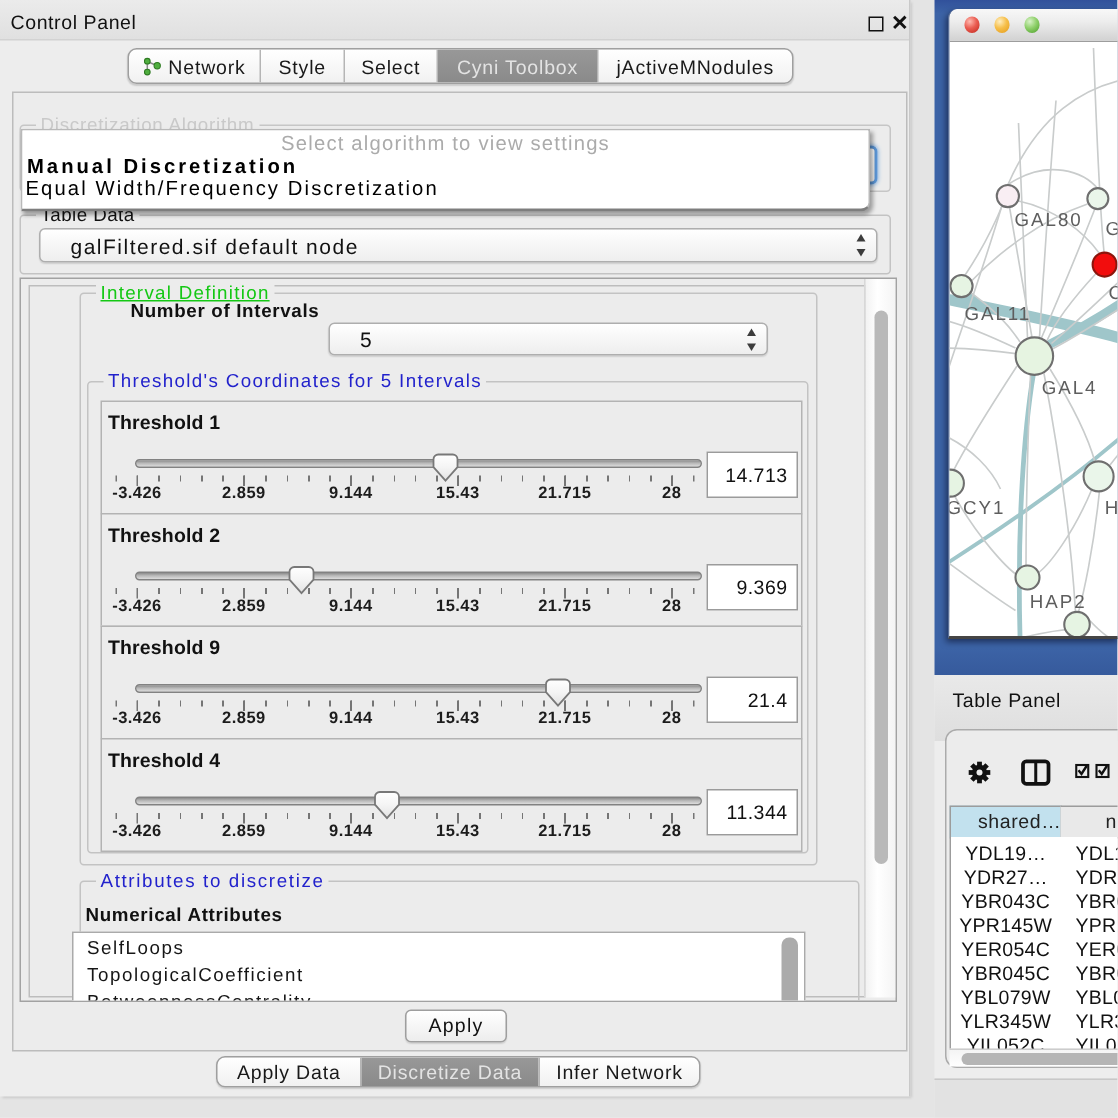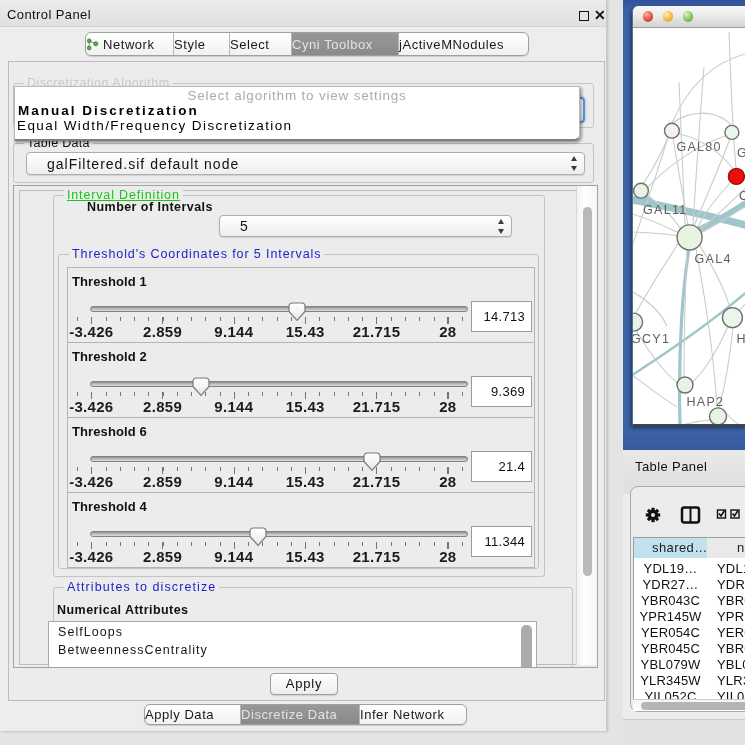--- a/index.html
+++ b/index.html
@@ -7,21 +7,21 @@
   font-family:"Liberation Sans",sans-serif;-webkit-font-smoothing:antialiased;}
 .abs{position:absolute;}
 
 #lwin{left:0;top:0;width:606px;height:731px;background:#ededed;box-shadow:1px 1px 2px rgba(0,0,0,.16);border-right:1px solid #c9c9c9;}
 #ltitle{left:0;top:0;width:606px;height:26px;background:linear-gradient(#ebebeb,#e0e0e0);border-bottom:1px solid #d2d2d2;}
 #ltitle span{position:absolute;left:7px;top:7px;font-size:13px;letter-spacing:.4px;color:#111;}
 #btn-float{left:579px;top:11px;width:8px;height:8px;border:1.6px solid #111;}
 #btn-close{left:594px;top:7px;font-size:14px;font-weight:bold;color:#111;}
 
 .tabgrp{display:flex;border:1px solid #9f9f9f;border-radius:6px;overflow:hidden;background:linear-gradient(#ffffff,#f1f1f1);box-shadow:0 1px 1px rgba(0,0,0,.15);}
-.tab{display:flex;align-items:center;font-size:13px;letter-spacing:.55px;color:#191919;border-right:1px solid #b5b5b5;}
+.tab{display:flex;align-items:center;justify-content:center;font-size:13px;letter-spacing:.55px;color:#191919;border-right:1px solid #b5b5b5;}
 .tab:last-child{border-right:none;}
 .tab.sel{background:linear-gradient(#989898,#8a8a8a);color:#e3e3e3;}
 #toptabs{left:85px;top:32px;height:22px;}
 #bottabs{left:144px;top:704px;height:19px;}
 
 #cpanel{left:8px;top:61px;width:595px;height:638px;background:#ececec;border:1px solid #bcbcbc;}
 
 .grp{position:absolute;border:1px solid #c3c3c3;border-radius:3px;}
 .grptitle{position:absolute;top:-8px;left:10px;background:#ececec;padding:0 3px;font-size:12.5px;letter-spacing:.3px;}
 
@@ -38,21 +38,21 @@
 #vtrack{left:562px;top:0;width:20px;height:479px;background:linear-gradient(90deg,#f2f2f2,#ffffff 40%,#f4f4f4);border-left:1px solid #d8d8d8;}
 #vthumb{left:569px;top:21px;width:9px;height:369px;background:#b9b9b9;border-radius:4.5px;}
 #innerpanel{left:5px;top:4px;width:556px;height:473px;border:1px solid #bdbdbd;background:#ececec;}
 
 .tbox{position:absolute;left:53px;width:466px;height:74px;border:1px solid #b3b3b3;background:#ececec;}
 .tbox .tl{position:absolute;left:4px;top:6px;font-size:13px;font-weight:bold;letter-spacing:.1px;color:#111;}
 .track{position:absolute;left:22px;top:38px;width:376px;height:4px;border:1px solid #828282;border-radius:3px;background:linear-gradient(#8d8d8d,#b9b9b9 45%,#dcdcdc);}
 .thumb{position:absolute;top:34px;}
 .ticks-min{position:absolute;left:9px;top:49px;width:386px;height:4px;background:repeating-linear-gradient(90deg,#757575 0,#757575 1px,transparent 1px,transparent 14.26px);}
 .ticks-maj{position:absolute;left:23px;top:49px;width:358px;height:7px;background:repeating-linear-gradient(90deg,#757575 0,#757575 1px,transparent 1px,transparent 71.3px);}
-.tlab{position:absolute;top:55px;width:60px;text-align:center;font-size:15px;font-weight:bold;letter-spacing:.3px;color:#1c1c1c;}
+.tlab{position:absolute;top:55px;width:60px;text-align:center;font-size:11px;font-weight:bold;letter-spacing:.3px;color:#1c1c1c;}
 .tfield{position:absolute;left:403px;top:33px;width:53px;height:29px;border:1px solid #9b9b9b;background:#fff;font-size:13px;letter-spacing:.3px;color:#111;text-align:right;line-height:29px;padding-right:6px;}
 
 #attrlist{left:34px;top:435px;width:487px;height:60px;background:#fff;border:1px solid #aaa;font-size:12.5px;letter-spacing:1.05px;color:#161616;}
 #attrlist .li{padding:2.5px 0 1.5px 9px;}
 #listthumb{left:472px;top:3px;width:11px;height:56px;background:#ababab;border-radius:5px;}
 
 #apply{left:270px;top:673px;width:66px;height:20px;border:1px solid #9e9e9e;border-radius:4px;background:linear-gradient(#ffffff,#ededed);text-align:center;font-size:13px;letter-spacing:.8px;color:#111;line-height:20px;box-shadow:0 1px 1px rgba(0,0,0,.12);}
 
 #rpane{left:623px;top:0;width:122px;height:745px;background:#ededed;}
 #bluebg{left:0;top:0;width:122px;height:450px;background:linear-gradient(#31519b, #3c63a6 9px,#3c63a6 96%,#365a9c);}
@@ -176,21 +176,21 @@
               <linearGradient id="gth1" x1="0" y1="0" x2="0" y2="1">
                 <stop offset="0" stop-color="#ffffff"></stop>
                 <stop offset=".5" stop-color="#f4f4f4"></stop>
                 <stop offset="1" stop-color="#e2e2e2"></stop>
               </linearGradient>
             </defs>
   </svg>
   <div class="tfield">9.369</div>
         </div>
         <div class="tbox" style="top:231px;">
-  <div class="tl">Threshold 6</div>
+  <div class="tl">Threshold 9</div>
   <div class="track"></div>
   <div class="ticks-min"></div>
           <div class="ticks-maj"></div>
           <div class="tlab" style="left:-6.699999999999999px;">-3.426</div>
           <div class="tlab" style="left:64.6px;">2.859</div>
           <div class="tlab" style="left:135.9px;">9.144</div>
           <div class="tlab" style="left:207.2px;">15.43</div>
           <div class="tlab" style="left:278.5px;">21.715</div>
           <div class="tlab" style="left:349.8px;">28</div>
           <svg class="thumb" width="18" height="20" style="left:294.5px;">
@@ -229,20 +229,21 @@
   <div class="tfield">11.344</div>
         </div>
       </div>
 
     <div class="grp" style="left:39px;top:401px;width:518px;height:90px;">
       <span class="grptitle" style="color:#2222cc;letter-spacing:1.1px;">Attributes to discretize</span>
     </div>
     <div class="abs" style="left:43px;top:417px;font-size:12.5px;font-weight:bold;letter-spacing:.45px;color:#111;">Numerical Attributes</div>
     <div class="abs" id="attrlist">
       <div class="li">SelfLoops</div>
+      <div class="li">TopologicalCoefficient</div>
       <div class="li">BetweennessCentrality</div>
       <div class="abs" id="listthumb"></div>
     </div>
   </div>
 
   <div class="abs" id="apply">Apply</div>
 
   <div class="abs tabgrp" id="bottabs">
     <div class="tab" style="width:95px;">Apply Data</div>
     <div class="tab sel" style="width:118px;">Discretize Data</div>

